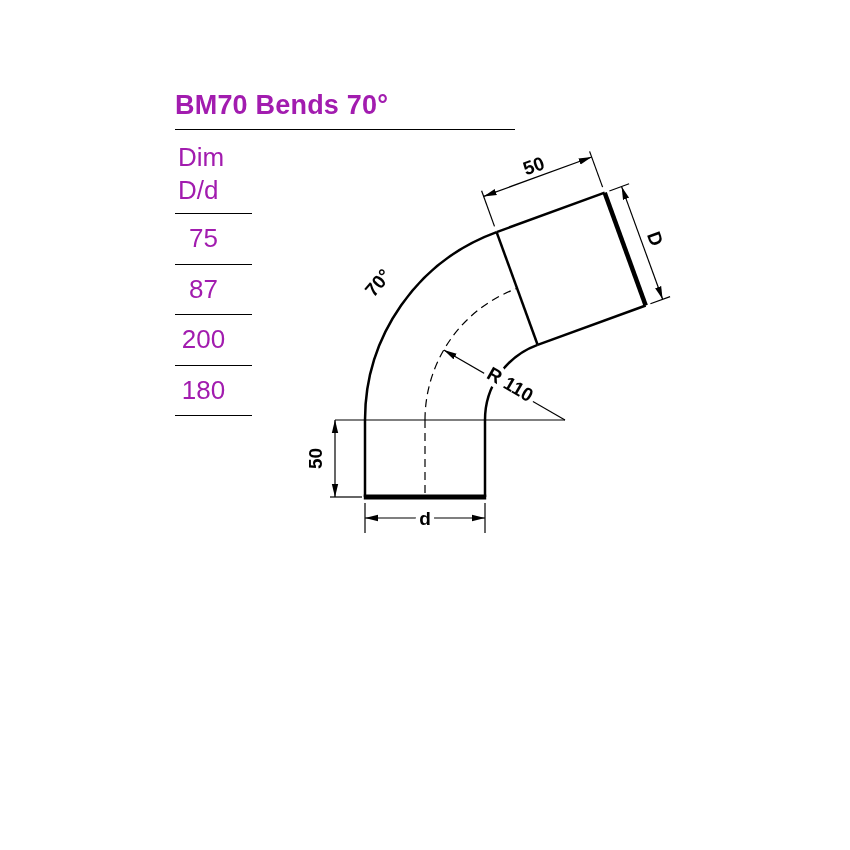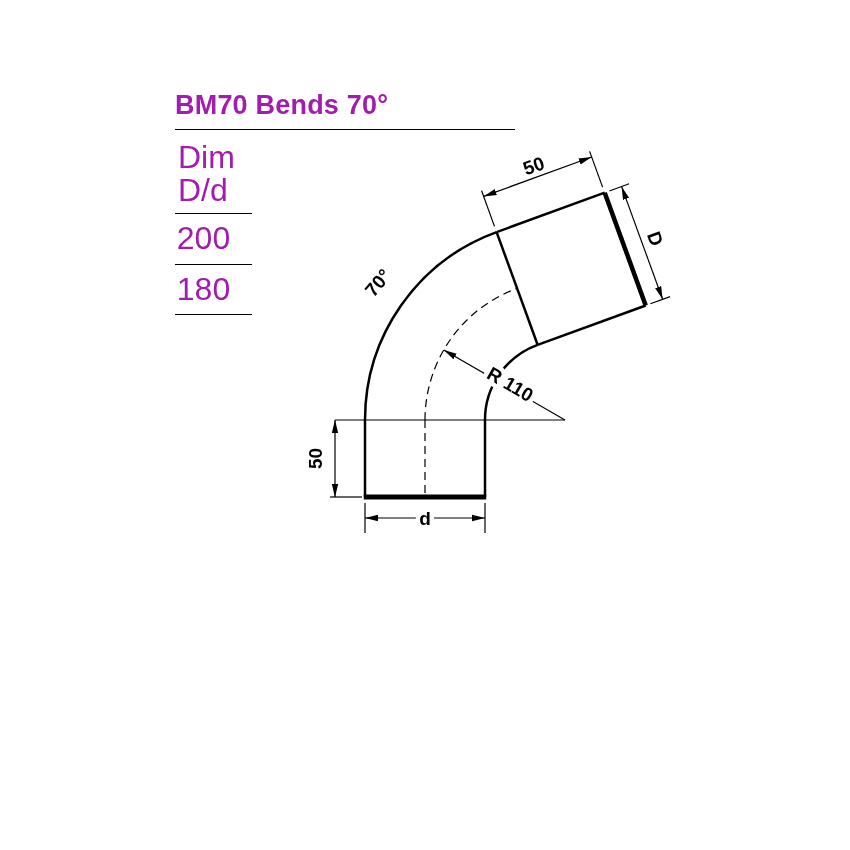--- a/index.html
+++ b/index.html
@@ -1,39 +1,41 @@
 <!DOCTYPE html>
 <html><head>
 <meta charset="utf-8">
 <style>
   html,body{margin:0;padding:0;background:#ffffff;}
   .page{position:relative;width:850px;height:640px;background:#ffffff;
         font-family:"Liberation Sans",sans-serif;color:#a21caf;overflow:hidden;}
   .title{position:absolute;left:175px;top:90px;font-size:27px;font-weight:700;letter-spacing:.2px;white-space:nowrap;}
   .title-rule{position:absolute;left:175px;top:129px;width:340px;border-top:1.6px solid #000;}
-  .dim-table{position:absolute;left:175px;top:141px;font-size:32px;}
+  .dim-table{position:absolute;left:175px;top:141px;font-size:26px;}
   .dim-header{width:74px;padding-left:3px;height:72px;line-height:33px;border-bottom:1.6px solid #000;}
   .dim-row{width:57px;padding-right:20px;height:49.5px;line-height:49.5px;text-align:center;border-bottom:1.6px solid #000;}
   .drawing{position:absolute;left:0;top:0;}
   .dimtext{font-family:"Liberation Sans",sans-serif;font-size:19px;font-weight:bold;fill:#000;}
   .halo{stroke:#fff;stroke-width:9px;paint-order:stroke;}
 </style>
 </head>
 <body>
 
 <div class="page">
 
   <div class="title">BM70 Bends 70°</div>
   <div class="title-rule"></div>
 
   <div class="dim-table">
     <div class="dim-header">
       <div>Dim</div>
       <div>D/d</div>
     </div>
+    <div class="dim-row">75</div>
+    <div class="dim-row">87</div>
     <div class="dim-row">200</div>
     <div class="dim-row">180</div>
   </div>
 
   <svg class="drawing" width="850" height="850" viewBox="0 0 850 850">
     <defs>
       <marker id="arw" markerUnits="userSpaceOnUse" markerWidth="14" markerHeight="8.5" refX="13" refY="4" orient="auto-start-reverse">
         <path d="M13,4 L0,0.8 L0,7.2 Z" fill="#000"></path>
       </marker>
     </defs>

